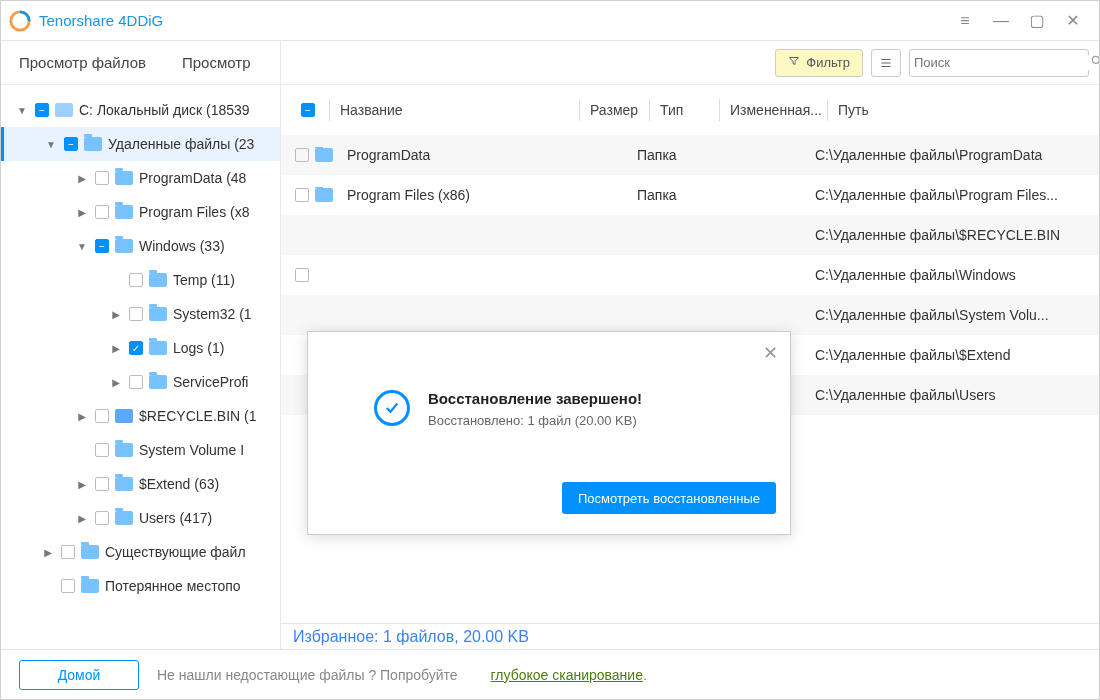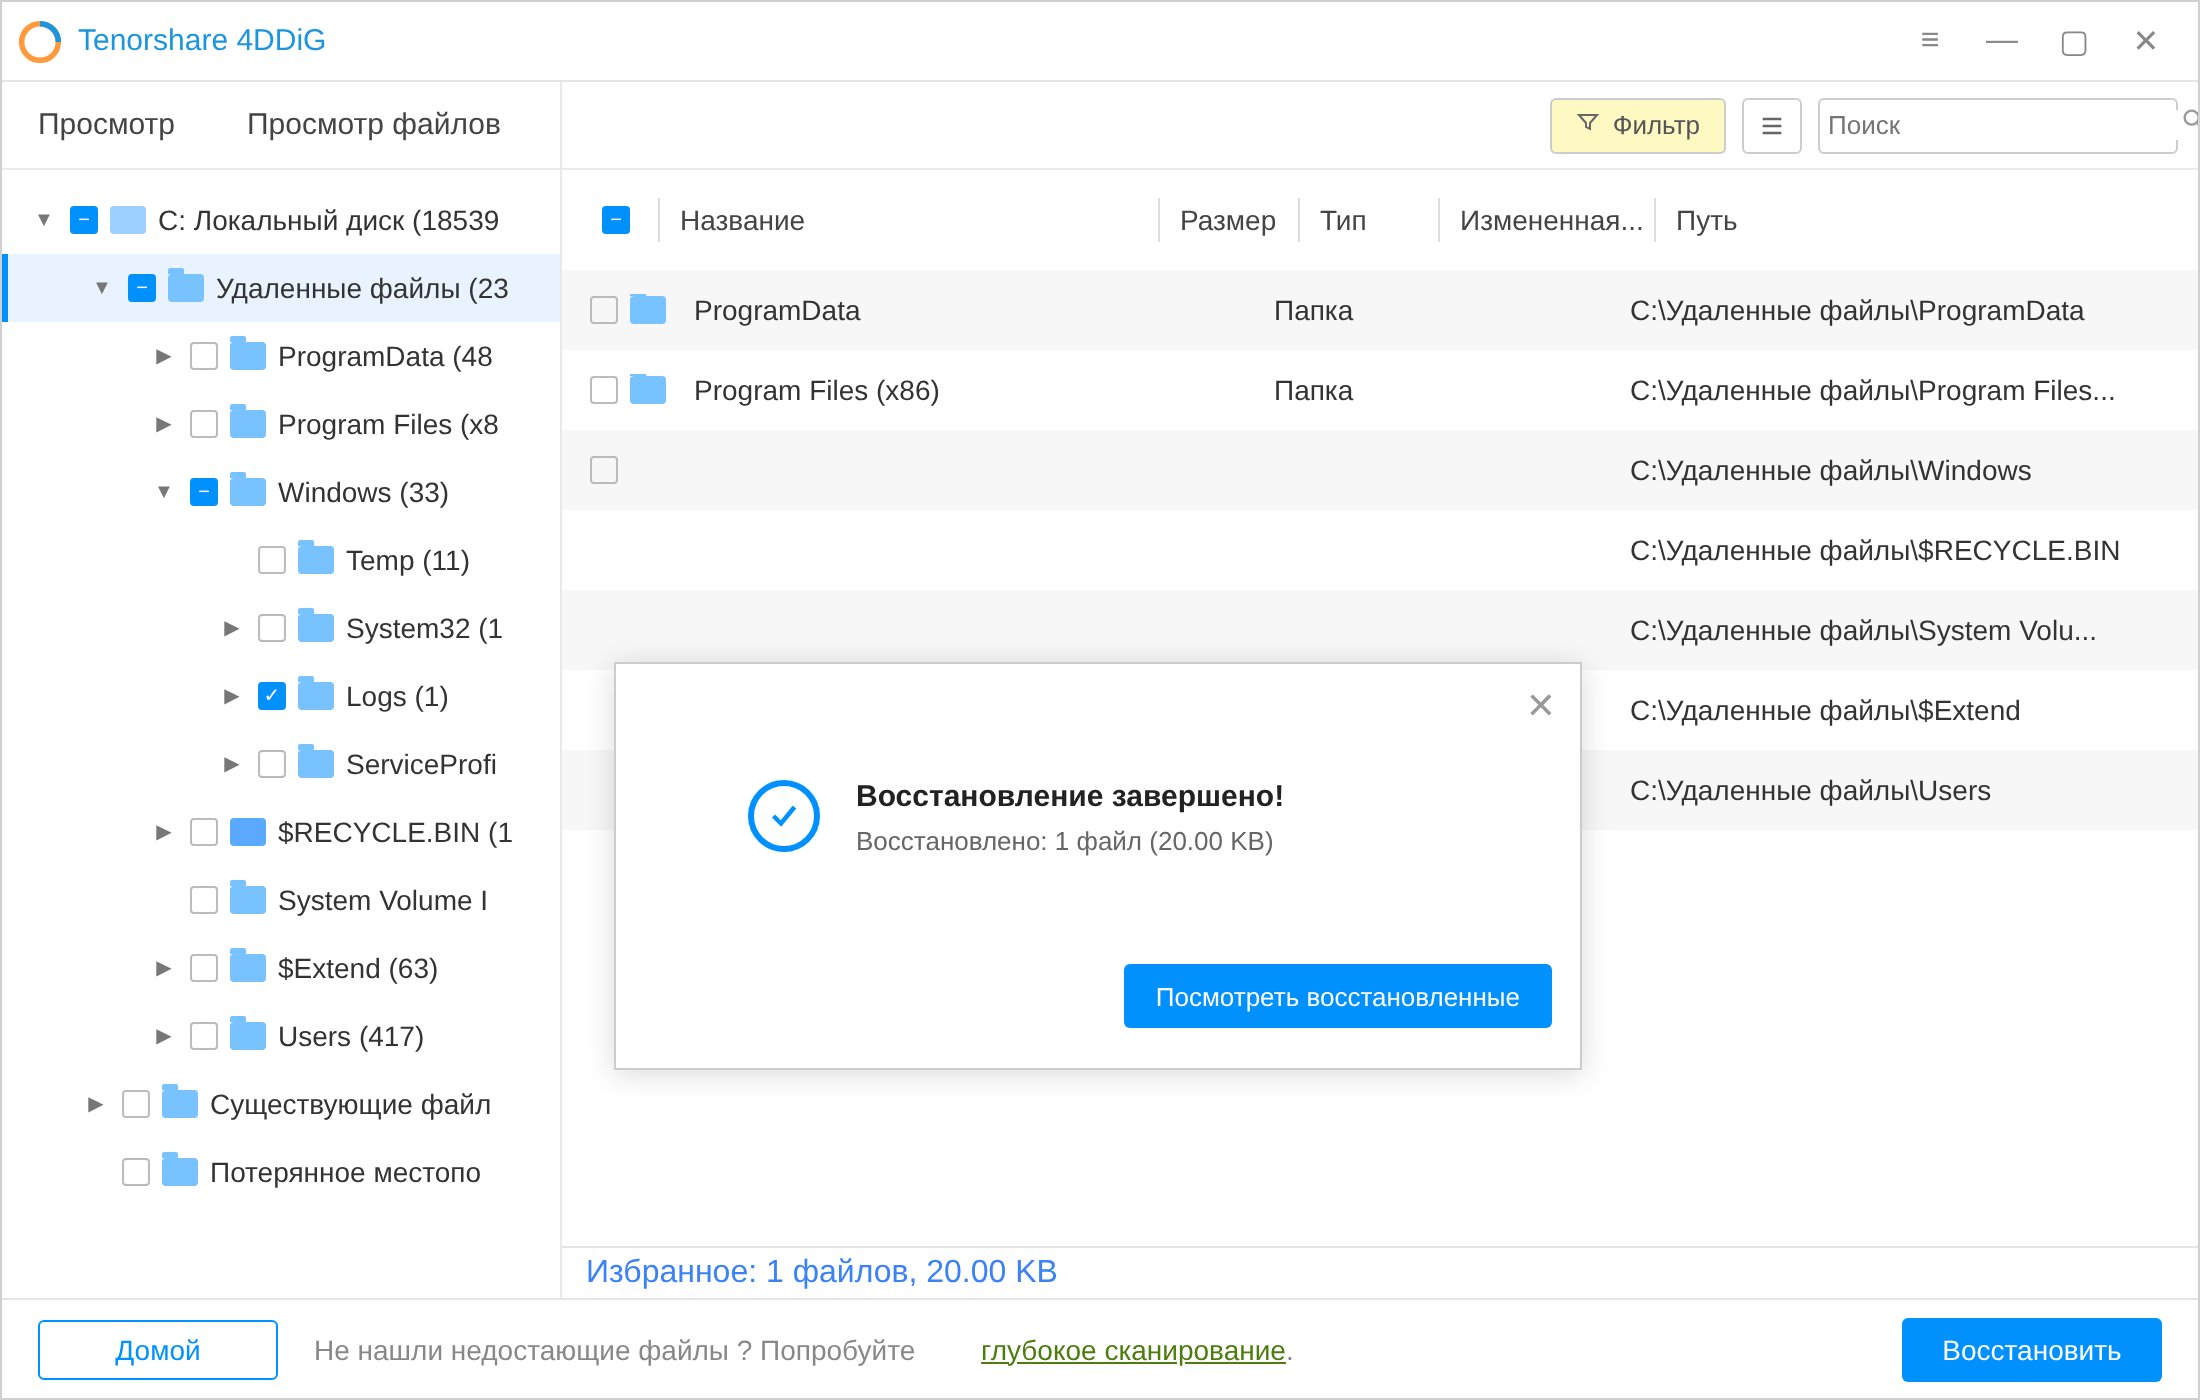--- a/index.html
+++ b/index.html
@@ -78,22 +78,22 @@
   <span class="appname">Tenorshare 4DDiG</span>
   <span class="spacer"></span>
   <span class="winbtn">≡</span>
   <span class="winbtn">—</span>
   <span class="winbtn">▢</span>
   <span class="winbtn">✕</span>
 </div>
 
 <div class="toprow">
   <div class="tabs">
+    <div class="tab">Просмотр файлов</div>
     <div class="tab">Просмотр</div>
-    <div class="tab">Просмотр файлов</div>
   </div>
   <div class="toolbar">
     <div class="filterbtn">
       <span>
         <svg width="12" height="12" viewBox="0 0 24 24" fill="none" stroke="#666" stroke-width="2">
             <path d="M3 5h18l-7 8v6l-4-2v-4z"></path>
           </svg>
       </span>
       <span>Фильтр</span>
     </div>
@@ -249,34 +249,34 @@
         <span class="fname">
               <span class="fico folder"></span>
               <span>Program Files (x86)</span>
             </span>
         <span class="fsize"></span>
         <span class="ftype">Папка</span>
         <span class="fmod"></span>
         <span class="fpath">C:\Удаленные файлы\Program Files...</span>
       </div>
       <div class="frow">
+        <span class="chk" style="margin-left:0;visibility:hidden"></span>
+        <span class="fname"></span>
+            <span class="fsize"></span>
+            <span class="ftype"></span>
+            <span class="fmod"></span>
+        <span class="fpath">C:\Удаленные файлы\$RECYCLE.BIN</span>
+      </div>
+      <div class="frow">
         <span class="chk" style="margin-left:0"></span>
         <span class="fname"></span>
             <span class="fsize"></span>
             <span class="ftype"></span>
             <span class="fmod"></span>
         <span class="fpath">C:\Удаленные файлы\Windows</span>
-      </div>
-      <div class="frow">
-        <span class="chk" style="margin-left:0;visibility:hidden"></span>
-        <span class="fname"></span>
-            <span class="fsize"></span>
-            <span class="ftype"></span>
-            <span class="fmod"></span>
-        <span class="fpath">C:\Удаленные файлы\$RECYCLE.BIN</span>
       </div>
       <div class="frow">
         <span class="chk" style="margin-left:0;visibility:hidden"></span>
         <span class="fname"></span>
             <span class="fsize"></span>
             <span class="ftype"></span>
             <span class="fmod"></span>
         <span class="fpath">C:\Удаленные файлы\System Volu...</span>
       </div>
       <div class="frow">
@@ -317,14 +317,13 @@
     <button class="primary">Посмотреть восстановленные</button>
   </div>
 </div>
 </div>
 
 <div class="footer">
   <button class="homebtn">Домой</button>
   <span class="hint">
     <span>Не нашли недостающие файлы ? Попробуйте </span><a>глубокое сканирование</a><span>.</span>
   </span>
-  <button class="recoverbtn">Восстановить</button>
 </div>
 
 </body></html>

